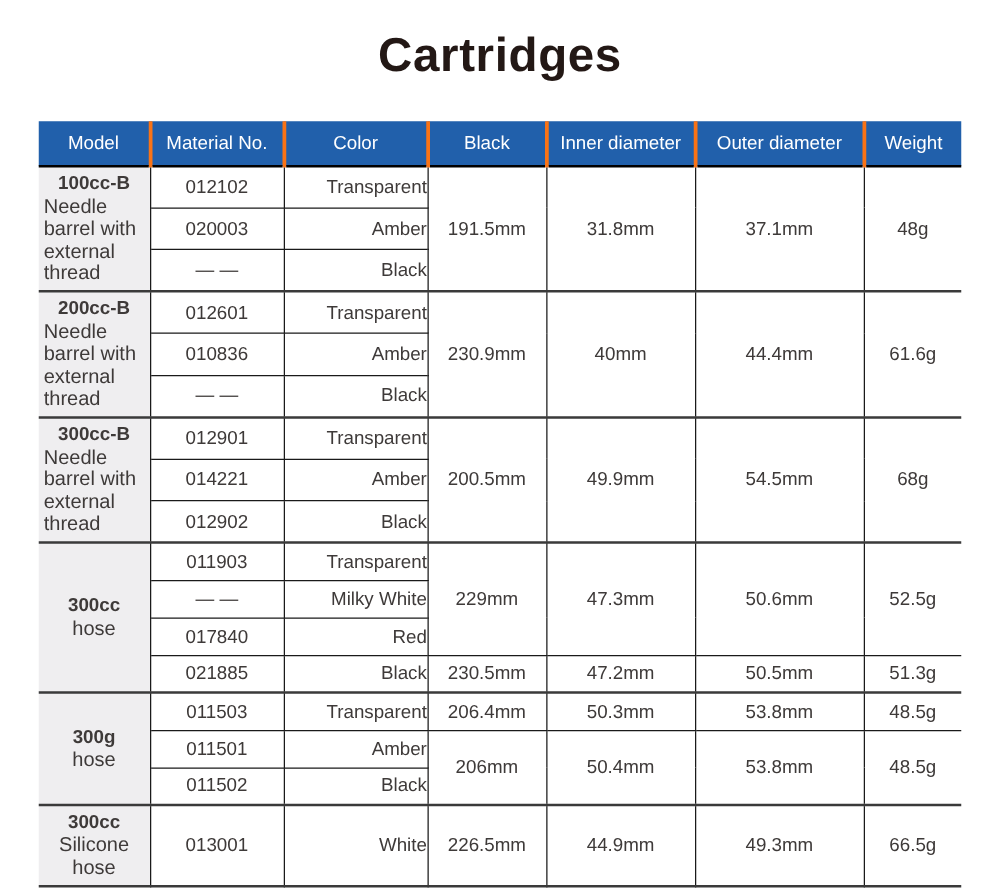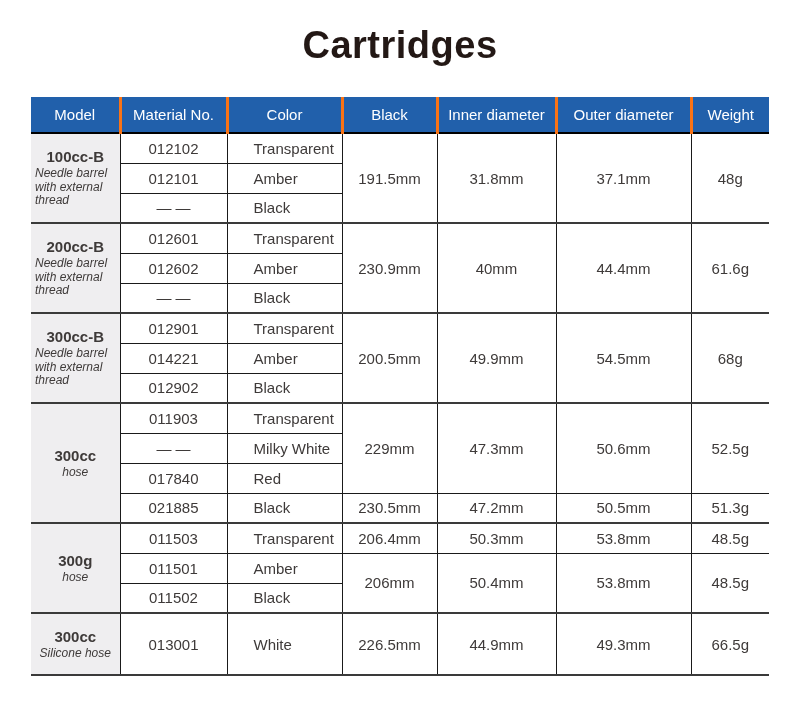--- a/index.html
+++ b/index.html
@@ -74,29 +74,28 @@
     padding: 4px 3px;
   }
   .model-name {
     font-weight: bold;
     font-size: 15px;
     color: #3e3a39;
     text-align: center;
     line-height: 1.25;
   }
   .model-sub {
-    font-size: 12px;
+    font-size: 16px;
     color: #3e3a39;
     text-align: center;
     line-height: 1.12;
-    font-style: italic;
   }
   .model-sub.sub-left { text-align: left; padding-left: 1px; }
 
-  td.col-color { text-align: left; padding-left: 26px; }
+  td.col-color { text-align: right; padding-left: 26px; }
   td.col-weight { border-right: none; }
 </style>
 </head>
 <body>
 
 <div class="page">
 
   <h1 class="title">Cartridges</h1>
 
   <table class="spec">
@@ -129,21 +128,21 @@
           <div class="model-sub sub-left">Needle barrel with external thread</div>
         </th>
         <td>012102</td>
         <td class="col-color">Transparent</td>
         <td rowspan="3">191.5mm</td>
         <td rowspan="3">31.8mm</td>
         <td rowspan="3">37.1mm</td>
         <td class="col-weight" rowspan="3">48g</td>
       </tr>
       <tr>
-        <td>012101</td>
+        <td>020003</td>
         <td class="col-color">Amber</td>
       </tr>
       <tr>
         <td>— —</td>
         <td class="col-color">Black</td>
       </tr>
     </tbody>
 
     <tbody>
       <tr>
@@ -152,21 +151,21 @@
           <div class="model-sub sub-left">Needle barrel with external thread</div>
         </th>
         <td>012601</td>
         <td class="col-color">Transparent</td>
         <td rowspan="3">230.9mm</td>
         <td rowspan="3">40mm</td>
         <td rowspan="3">44.4mm</td>
         <td class="col-weight" rowspan="3">61.6g</td>
       </tr>
       <tr>
-        <td>012602</td>
+        <td>010836</td>
         <td class="col-color">Amber</td>
       </tr>
       <tr>
         <td>— —</td>
         <td class="col-color">Black</td>
       </tr>
     </tbody>
 
     <tbody>
       <tr>

